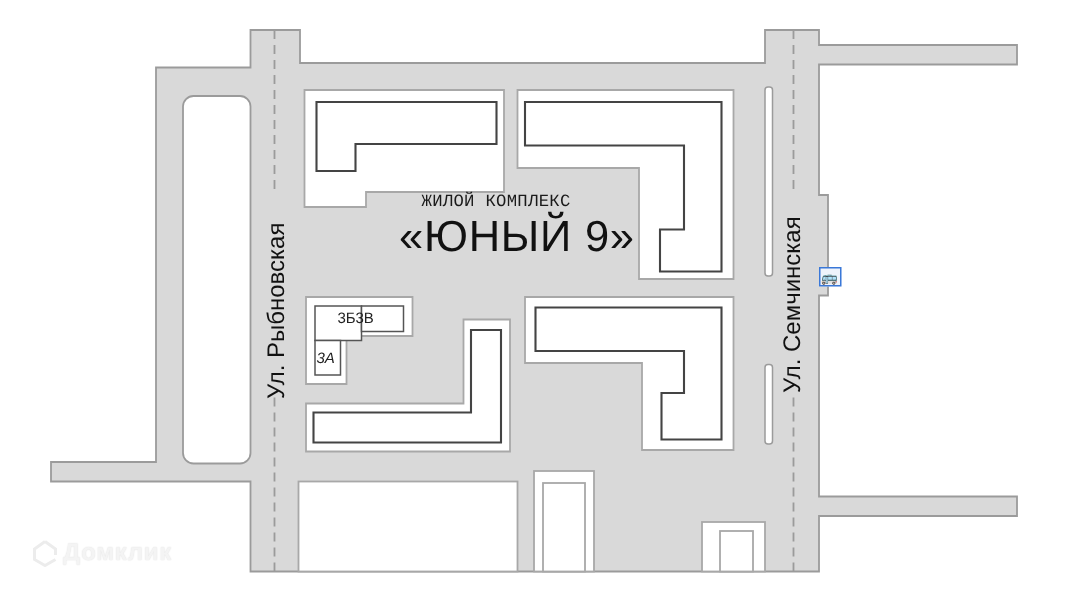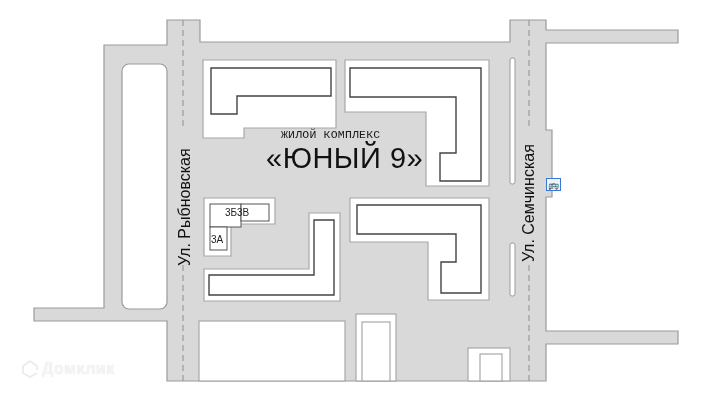--- a/index.html
+++ b/index.html
@@ -62,21 +62,21 @@
 </svg>
 
 <div class="label-sub" style="left:281px; top:128px;">ЖИЛОЙ КОМПЛЕКС</div>
 <div class="label-title" style="left:266px; top:142px;">«ЮНЫЙ 9»</div>
 
 <div class="street" style="left:176px; top:266px; transform: rotate(-90deg);">Ул. Рыбновская</div>
 <div class="street" style="left:520px; top:262px; transform: rotate(-90deg);">Ул. Семчинская</div>
 
 <div class="bnum" style="left:213px; top:207px;margin-left:12px;">3Б</div>
 <div class="bnum" style="left:237px; top:207px;">3В</div>
-<div class="bnum" style="left:211px; top:234px;">3А</div>
+<div class="bnum" style="left:211px; top:234px;font-style:italic;">3А</div>
 
 <div class="bus">
   <span>🚌</span>
 </div>
 
 <div class="watermark">
   <svg width="16" height="18" viewBox="0 0 16 18">
     <path d="M8,1 L15,6 L15,10 M15,13 L8,17 L1,13 L1,6 L8,1" fill="none" stroke="#ececec" stroke-width="2"></path>
   </svg>
   <span>Домклик</span>

